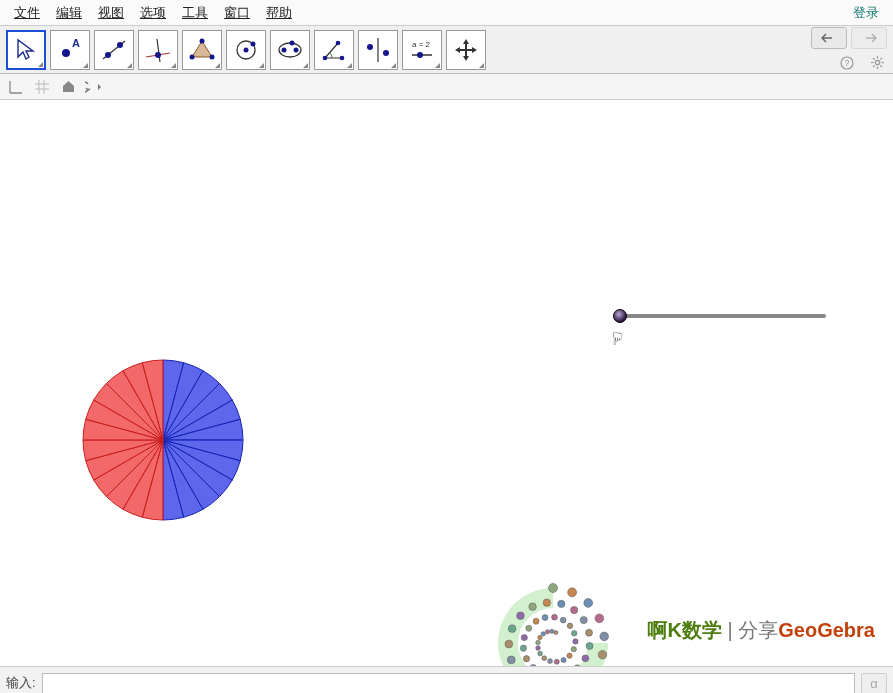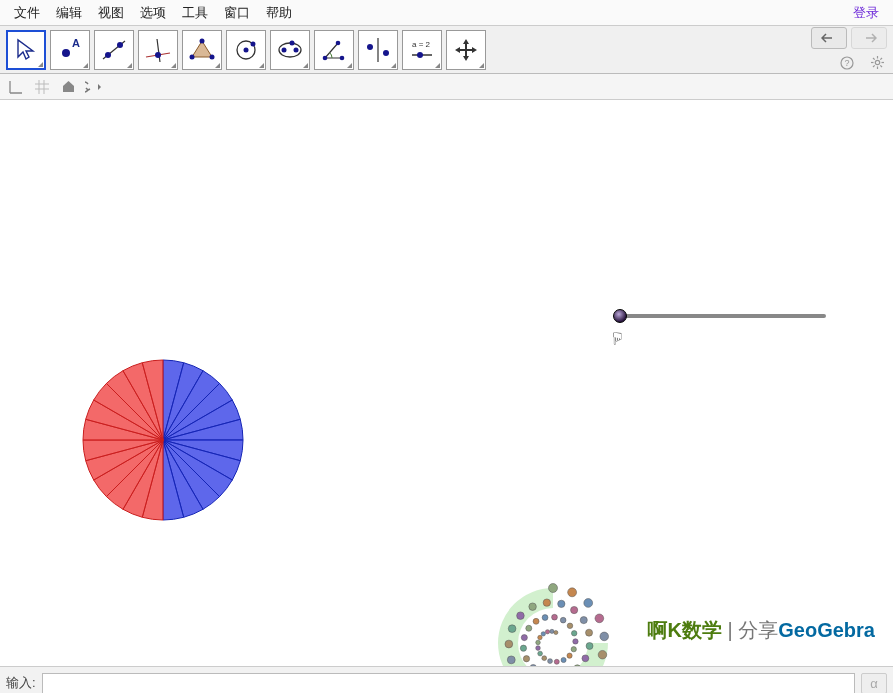--- a/index.html
+++ b/index.html
@@ -1,20 +1,20 @@
 <!DOCTYPE html>
 <html><head>
 <meta charset="utf-8">
 <style>
 * { margin:0; padding:0; box-sizing:border-box; }
 body { font-family:"Microsoft YaHei",Arial,sans-serif; font-size:13px; width:893px; height:693px; overflow:hidden; background:#fff; position:relative; }
 .menubar { display:flex; align-items:center; height:26px; padding:0 6px; border-bottom:1px solid #ccc; background:#fafafa; }
-.menubar .menu-item { padding:3px 8px; cursor:pointer; color:#222; }
+.menubar .menu-item { padding:3px 8px; cursor:pointer; color:#222;text-decoration:underline; }
 .menubar .spacer { flex:1; }
-.menubar .login { padding:3px 8px; color:#6d28d9; cursor:pointer; }
+.menubar .login { padding:3px 8px; color:#0f766e; cursor:pointer; }
 .toolbar { display:flex; align-items:center; height:48px; padding:4px 6px; background:#f0f0f0; border-bottom:1px solid #bbb; gap:4px; }
 .tool-btn { width:40px; height:40px; border:1px solid #999; background:#fff; position:relative; cursor:pointer; display:flex; align-items:center; justify-content:center; }
 .tool-btn.selected { border:2px solid #1d4fd6; }
 .tool-btn .dd { position:absolute; right:1px; bottom:1px; width:0; height:0; border-left:5px solid transparent; border-bottom:5px solid #888; }
 .tool-btn svg { width:30px; height:30px; }
 .toolbar .spacer { flex:1; }
 .rtbtn { width:36px; height:22px; border:1px solid #bbb; background:#e9e9e9; border-radius:3px; display:flex; align-items:center; justify-content:center; cursor:pointer; margin-left:4px; }
 .rtbtn.disabled { opacity:.45; }
 .rticon { width:20px; height:20px; display:flex; align-items:center; justify-content:center; color:#777; cursor:pointer; margin-left:10px; }
 .rt-col { display:flex; flex-direction:column; gap:4px; align-items:flex-end; }
@@ -22,21 +22,21 @@
 .viewbar { display:flex; align-items:center; height:26px; padding:2px 6px; background:#f5f5f5; border-bottom:1px solid #ccc; gap:6px; }
 .vbtn { width:20px; height:20px; display:flex; align-items:center; justify-content:center; cursor:pointer; color:#666; }
 .canvas { position:relative; width:100%; height:566px; background:#fff; overflow:hidden; }
 .slider-track { position:absolute; height:4px; background:#888; border-radius:2px; }
 .slider-handle { position:absolute; width:14px; height:14px; border-radius:50%; background:radial-gradient(circle at 40% 35%,#bba8d8 0%,#2a1640 70%); border:1px solid #000; }
 .hand-cursor { position:absolute; font-size:17px; color:#000; pointer-events:none; }
 .watermark { position:absolute; right:18px; bottom:22px; text-align:left; }
 .wm1 { font-size:20px; color:#777; }
 .wm2 { font-size:19px; color:#777; margin-top:4px; text-align:right;}
 .wm1 .ak { color:#4d7c0f; font-weight:bold; }
-.wm1 .gg { color:#0369a1; font-weight:bold; }
+.wm1 .gg { color:#c2410c; font-weight:bold; }
 .spiral { position:absolute; pointer-events:none; }
 .inputbar { display:flex; align-items:center; height:33px; padding:2px 6px; background:#f2f2f2; border-top:1px solid #ccc; gap:6px; }
 .inputbar label { color:#444; font-size:13px; }
 .inputbar input { flex:1; height:21px; border:1px solid #bbb; padding:0 4px; font-size:13px; }
 .inputbar .help { width:26px; height:21px; border:1px solid #ccc; background:#eee; display:flex; align-items:center; justify-content:center; color:#aaa; border-radius:2px; cursor:pointer; }
 </style>
 </head>
 <body>
 
 <div class="menubar">

